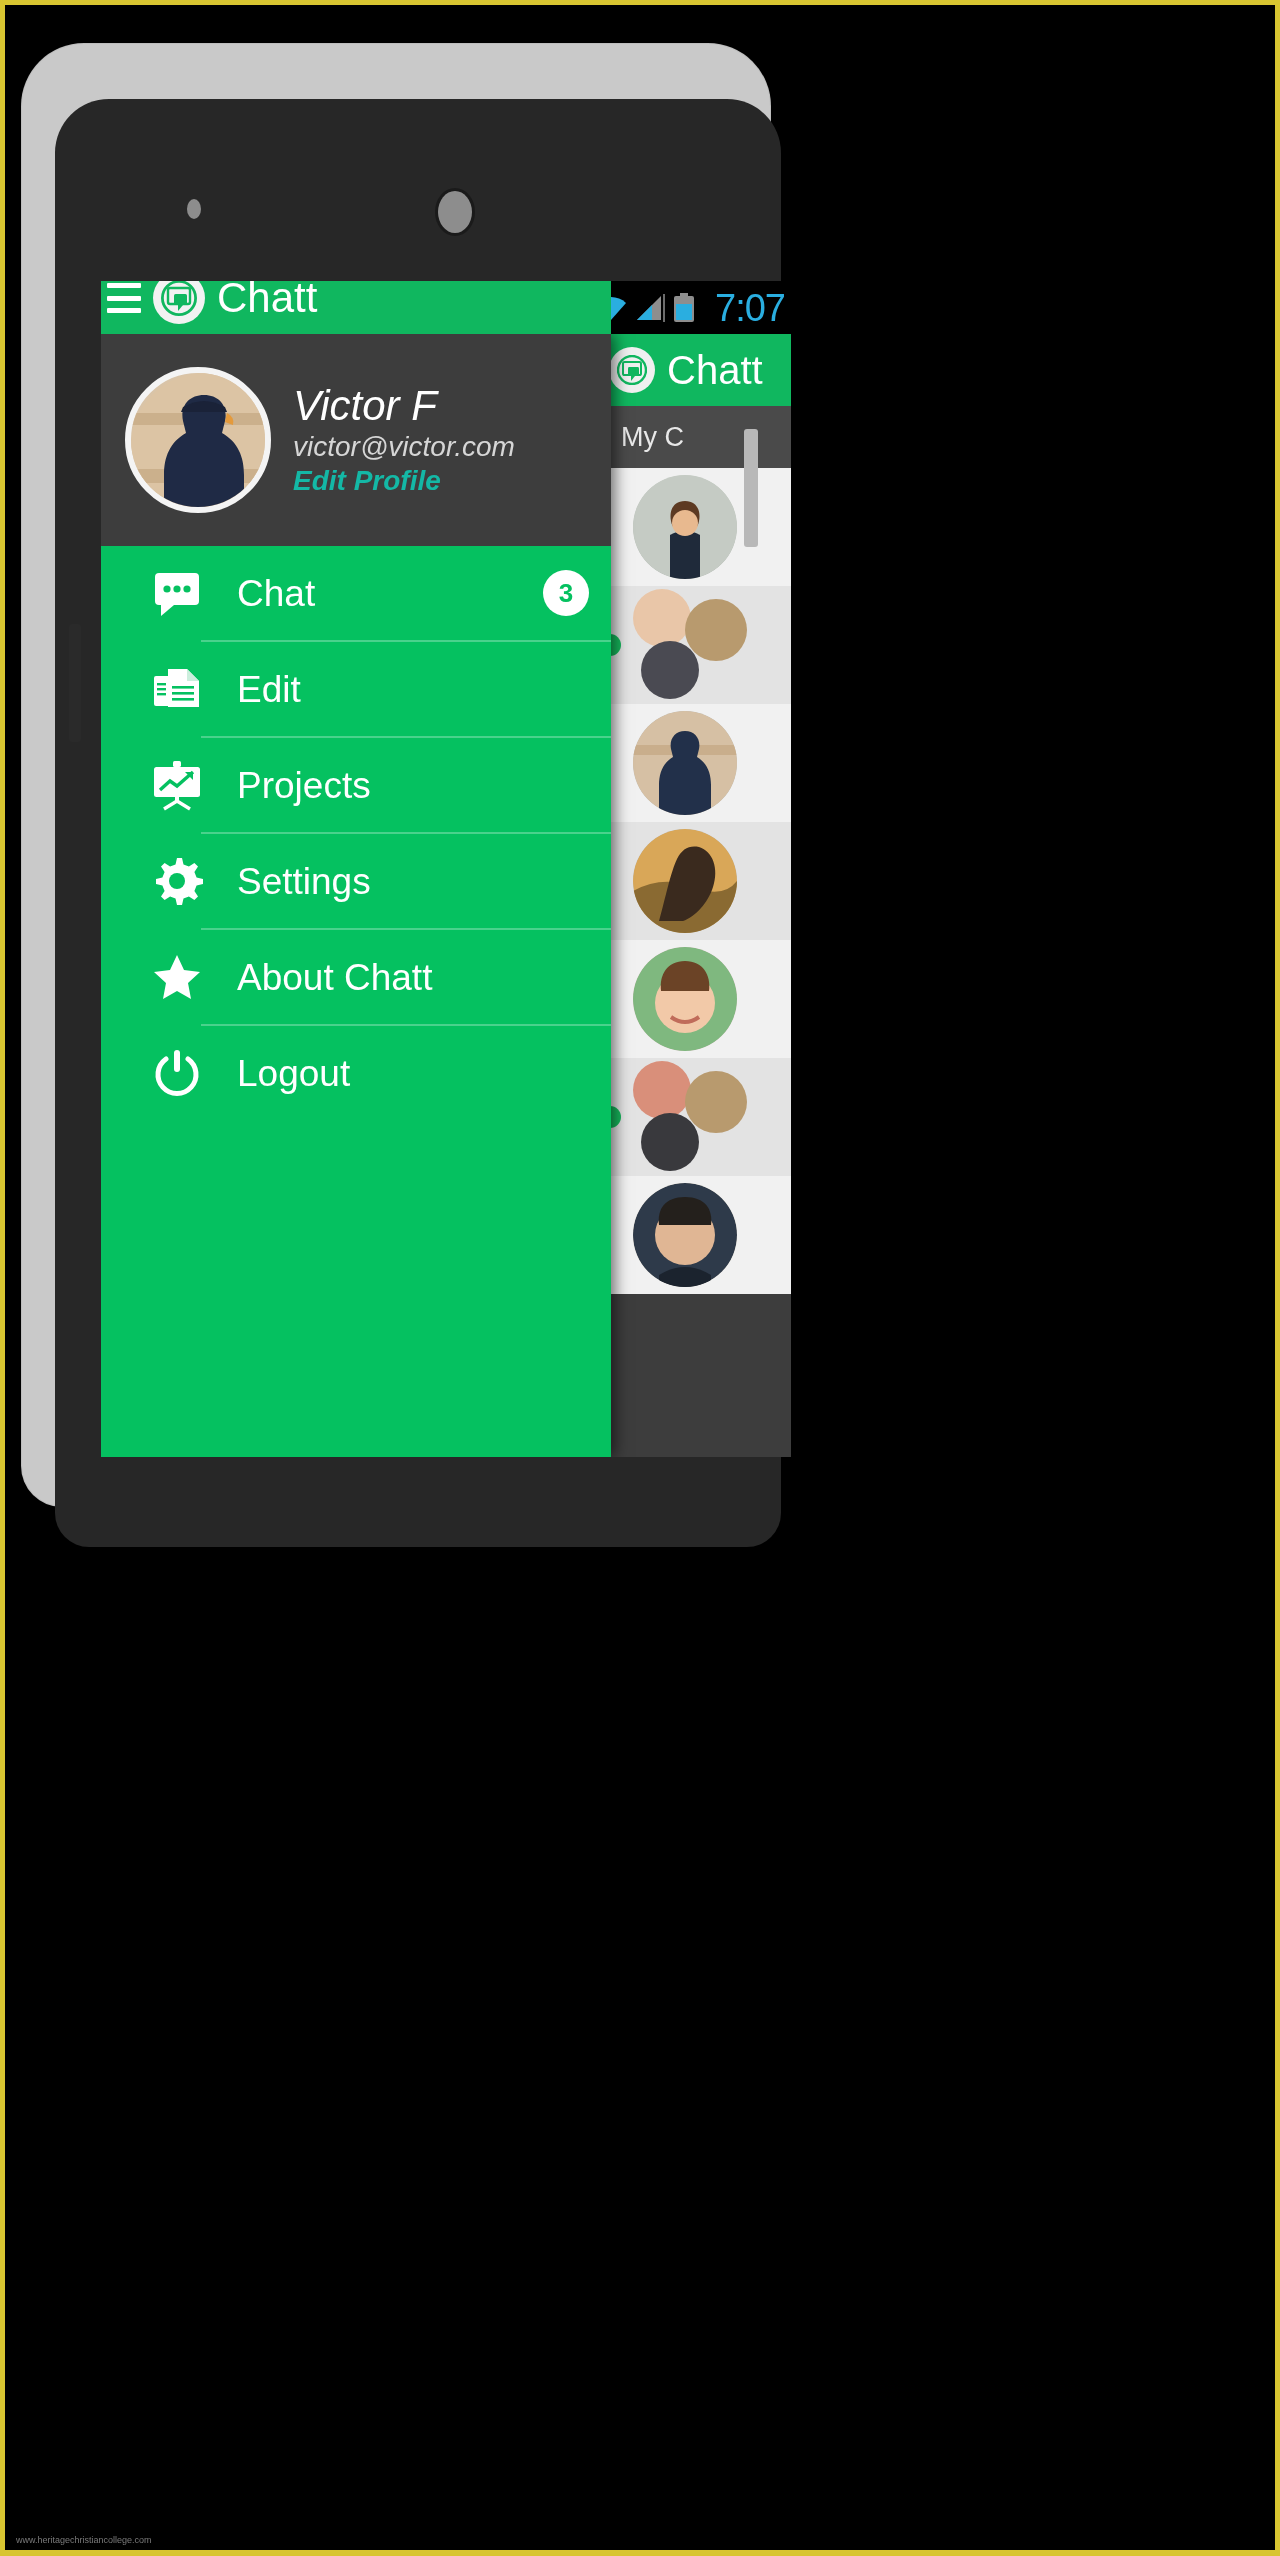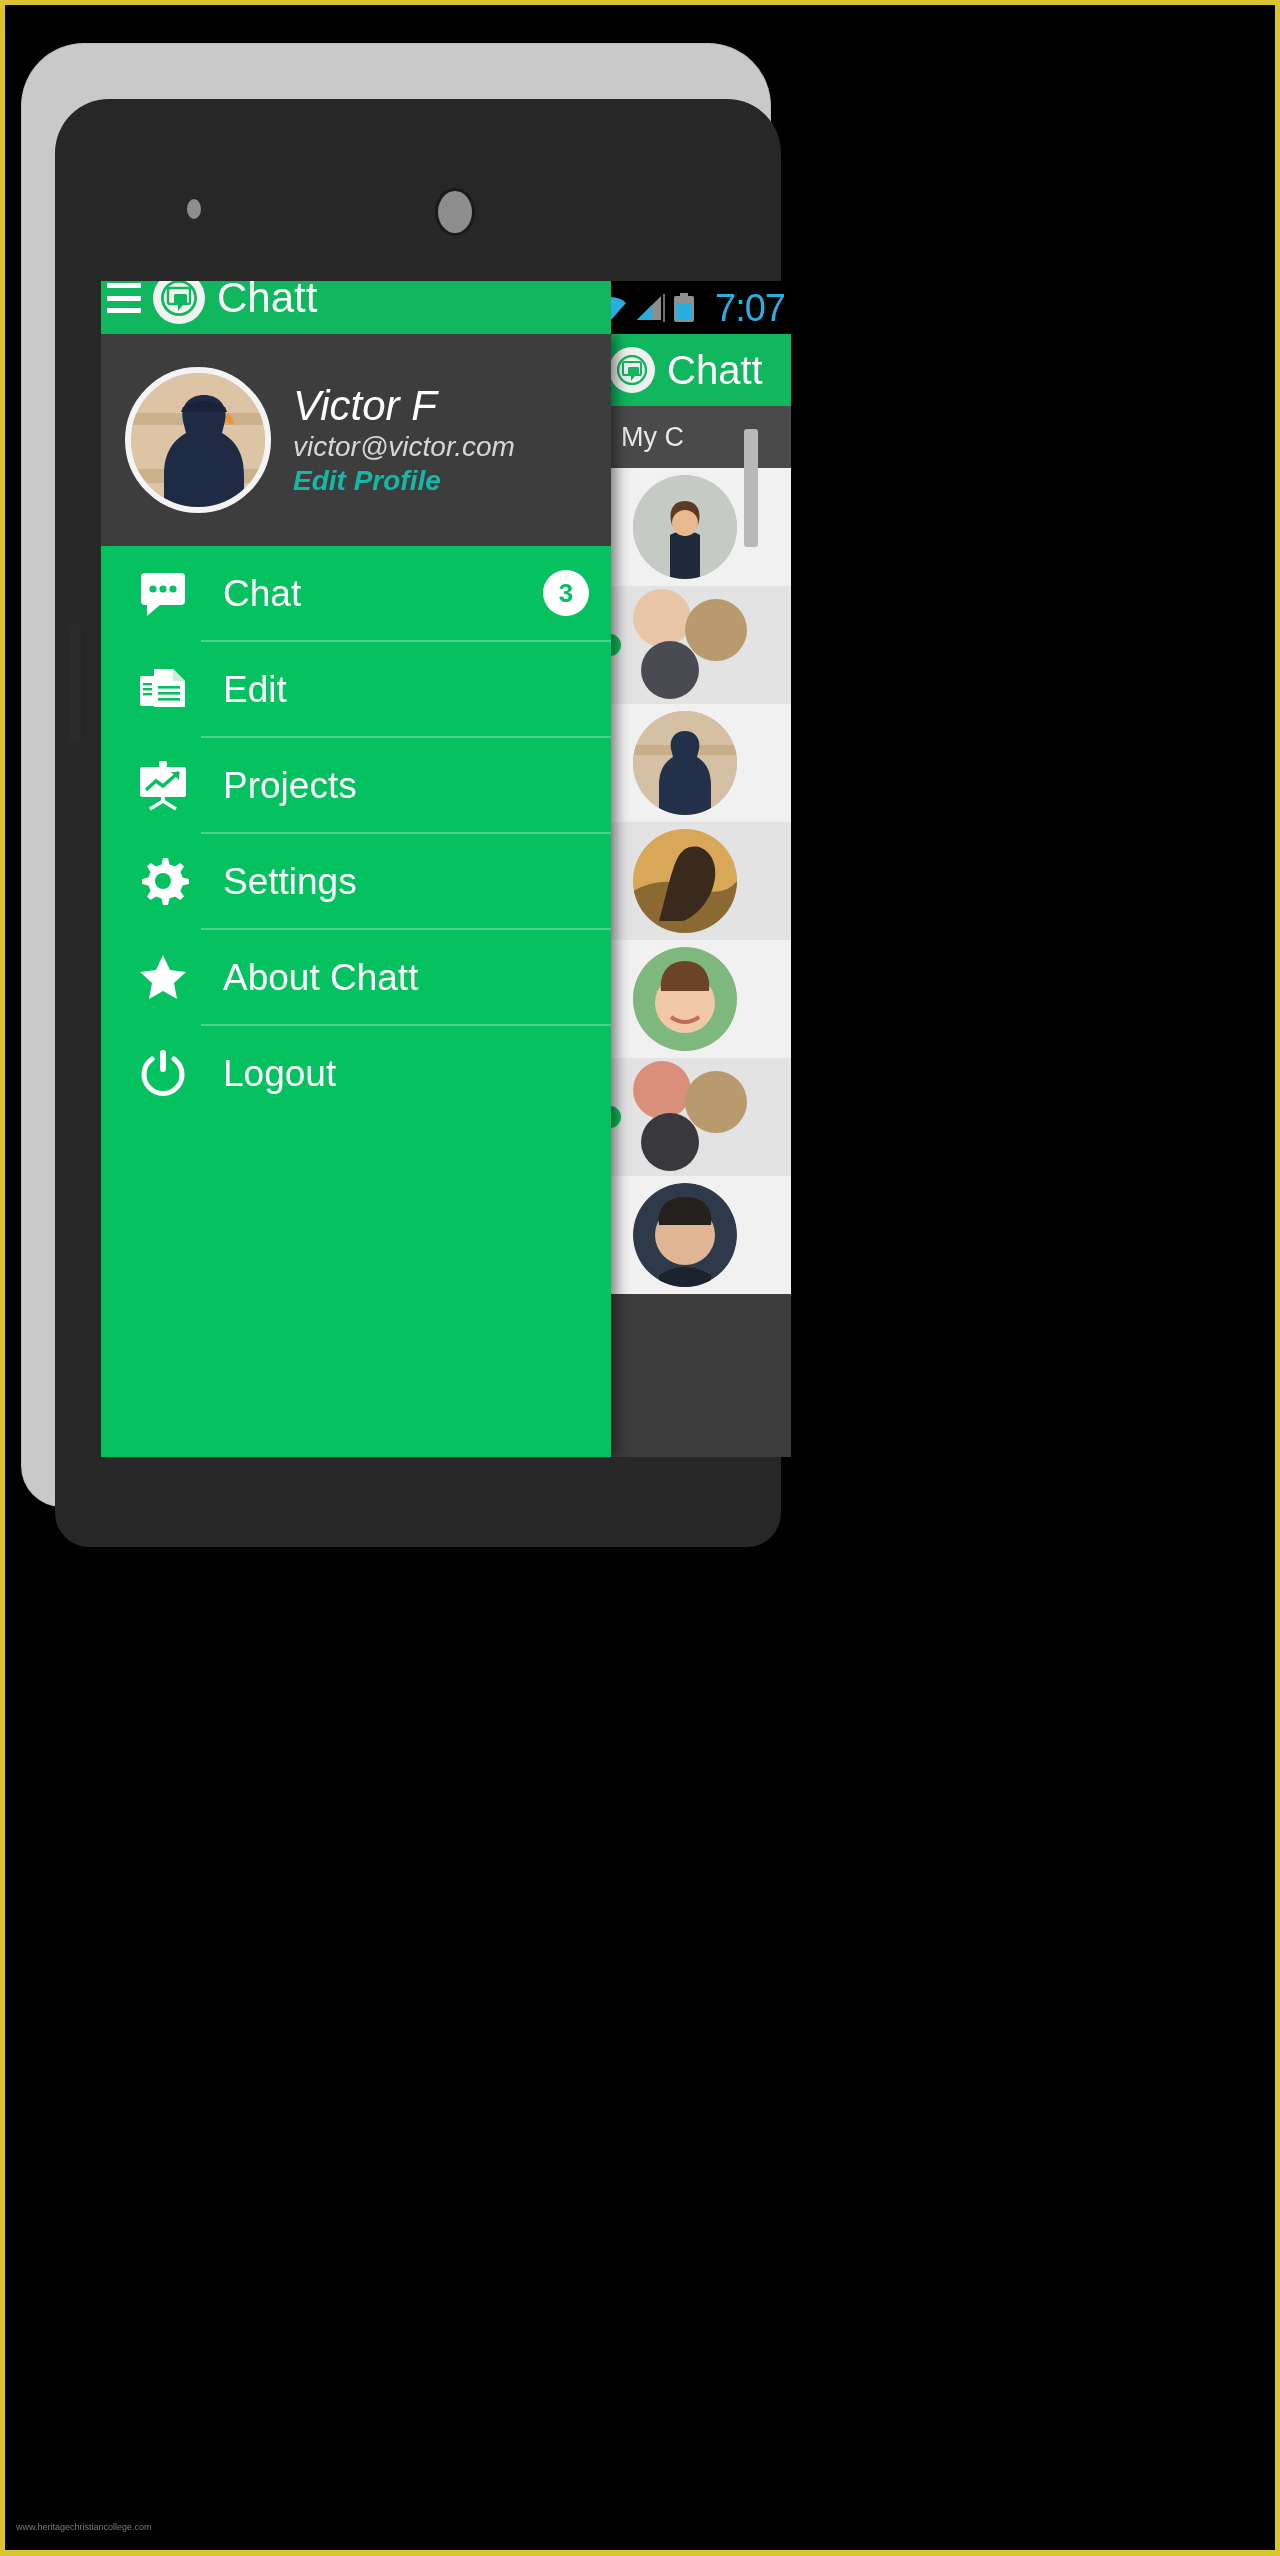--- a/index.html
+++ b/index.html
@@ -126,34 +126,34 @@
     position: relative;
   }
   .profile-text { display:flex; flex-direction:column; gap: 2px; font-style: italic; }
   .pname { color:#ffffff; font-size: 42px; line-height: 46px; }
   .pmail { color:#d6d6d6; font-size: 28px; line-height: 32px; }
   .pedit { color:#14b8a6; font-size: 28px; line-height: 32px; font-weight: bold; }
 
   .menu { padding: 0; }
   .menuitem {
     position: relative; height: 94px; display:flex; align-items:center;
-    padding-left: 36px; gap: 34px;
+    padding-left: 50px; gap: 34px;
   }
   .mi-icon { width: 52px; height: 52px; flex:0 0 auto; display:flex; align-items:center; justify-content:center; }
   .mi-label { color:#ffffff; font-size: 37px; line-height:37px; }
   .mi-badge {
     position:absolute; right: 22px; top: 50%; transform: translateY(-50%);
     width: 46px; height: 46px; border-radius: 50%; background:#ffffff;
     color:#05c160; font-size: 26px; font-weight: bold;
     display:flex; align-items:center; justify-content:center;
   }
   .mi-sep { margin-left: 100px; height: 2px; background: rgba(255,255,255,0.28); }
 
   .watermark {
-    position:absolute; left: 16px; bottom: 24px;
+    position:absolute; left: 16px; bottom: 11px;
     color:#7a7a7a; font-size: 9px; font-family:"Liberation Sans", sans-serif;
   }
 </style>
 </head>
 <body>
 
 <div id="page">
 
   <div class="page-edge-top"></div>
   <div class="page-edge-left"></div>

